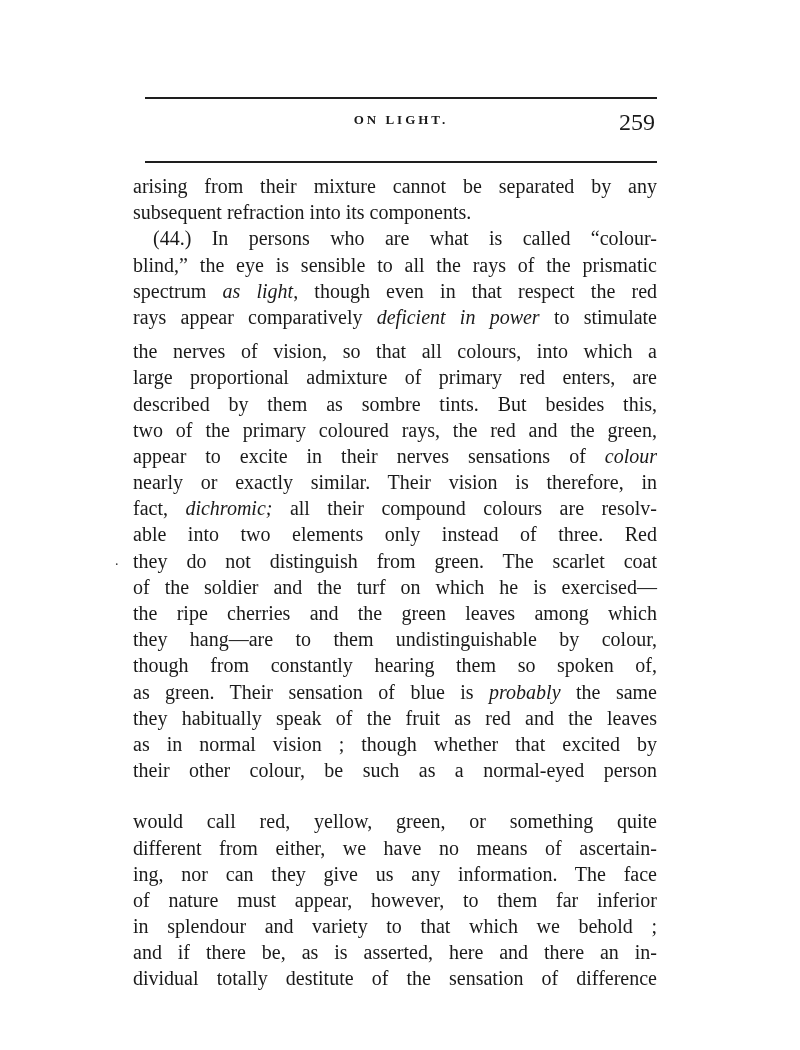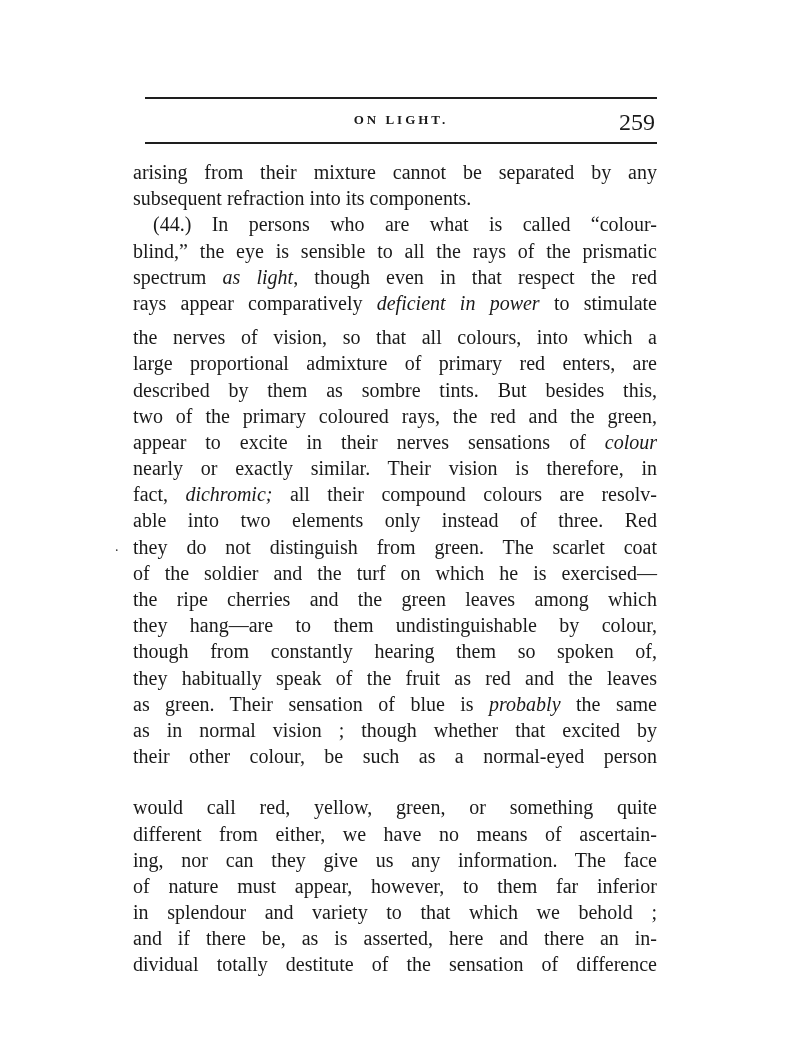--- a/index.html
+++ b/index.html
@@ -22,21 +22,21 @@
       width: 512px;
     }
     .rule {
       height: 0;
       border-top: 2px solid #1e1e1e;
       width: 512px;
     }
     .rule.top { margin-top: 2px; }
     .header {
       position: relative;
-      height: 43px;
+      height: 62px;
     }
     .running-head {
       position: absolute;
       left: 0;
       right: 0;
       top: 13px;
       text-align: center;
       font-size: 13px;
       letter-spacing: 3px;
       font-variant: small-caps;
@@ -88,41 +88,41 @@
 
 <div class="page">
   <div class="rule top"></div>
   <div class="header">
     <div class="running-head">ON LIGHT.</div>
     <div class="page-number">259</div>
   </div>
   <div class="rule"></div>
 
   <div class="body-text" id="body-text">
-      <div class="line" style="position: relative;"><span class="seg">arising from their mixture cannot be separated by any</span></div>
+      <div class="line" style="position: relative; margin-top: 14px;"><span class="seg">arising from their mixture cannot be separated by any</span></div>
       <div class="line last-of-para" style="position: relative;"><span class="seg">subsequent refraction into its components.</span></div>
       <div class="line indent" style="position: relative;"><span class="seg">(44.) In persons who are what is called “colour-</span></div>
       <div class="line" style="position: relative;"><span class="seg">blind,” the eye is sensible to all the rays of the prismatic</span></div>
       <div class="line" style="position: relative;"><span class="seg">spectrum </span><i class="seg">as light</i><span class="seg">, though even in that respect the red</span></div>
       <div class="line" style="position: relative;"><span class="seg">rays appear comparatively </span><i class="seg">deficient in power</i><span class="seg"> to stimulate</span></div>
       <div class="line" style="position: relative; margin-top: 8px;"><span class="seg">the nerves of vision, so that all colours, into which a</span></div>
       <div class="line" style="position: relative;"><span class="seg">large proportional admixture of primary red enters, are</span></div>
       <div class="line" style="position: relative;"><span class="seg">described by them as sombre tints.  But besides this,</span></div>
       <div class="line" style="position: relative;"><span class="seg">two of the primary coloured rays, the red and the green,</span></div>
       <div class="line" style="position: relative;"><span class="seg">appear to excite in their nerves sensations of </span><i class="seg">colour</i></div>
       <div class="line" style="position: relative;"><span class="seg">nearly or exactly similar.  Their vision is therefore, in</span></div>
       <div class="line" style="position: relative;"><span class="seg">fact, </span><i class="seg">dichromic;</i><span class="seg"> all their compound colours are resolv-</span></div>
       <div class="line" style="position: relative;"><span class="seg">able into two elements only instead of three.  Red</span></div>
       <div class="line" style="position: relative;"><span class="margin-mark">.</span><span class="seg">they do not distinguish from green.  The scarlet coat</span></div>
       <div class="line" style="position: relative;"><span class="seg">of the soldier and the turf on which he is exercised—</span></div>
       <div class="line" style="position: relative;"><span class="seg">the ripe cherries and the green leaves among which</span></div>
       <div class="line" style="position: relative;"><span class="seg">they hang—are to them undistinguishable by colour,</span></div>
       <div class="line" style="position: relative;"><span class="seg">though from constantly hearing them so spoken of,</span></div>
+      <div class="line" style="position: relative;"><span class="seg">as green.  Their sensation of blue is </span><i class="seg">probably</i><span class="seg"> the same</span></div>
       <div class="line" style="position: relative;"><span class="seg">they habitually speak of the fruit as red and the leaves</span></div>
-      <div class="line" style="position: relative;"><span class="seg">as green.  Their sensation of blue is </span><i class="seg">probably</i><span class="seg"> the same</span></div>
       <div class="line" style="position: relative;"><span class="seg">as in normal vision ; though whether that excited by</span></div>
       <div class="line" style="position: relative;"><span class="seg">their other colour, be such as a normal-eyed person</span></div>
       <div class="line" style="position: relative; margin-top: 25px;"><span class="seg">would call red, yellow, green, or something quite</span></div>
       <div class="line" style="position: relative;"><span class="seg">different from either, we have no means of ascertain-</span></div>
       <div class="line" style="position: relative;"><span class="seg">ing, nor can they give us any information.  The face</span></div>
       <div class="line" style="position: relative;"><span class="seg">of nature must appear, however, to them far inferior</span></div>
       <div class="line" style="position: relative;"><span class="seg">in splendour and variety to that which we behold ;</span></div>
       <div class="line" style="position: relative;"><span class="seg">and if there be, as is asserted, here and there an in-</span></div>
       <div class="line" style="position: relative;"><span class="seg">dividual totally destitute of the sensation of difference</span></div>
     </div>

